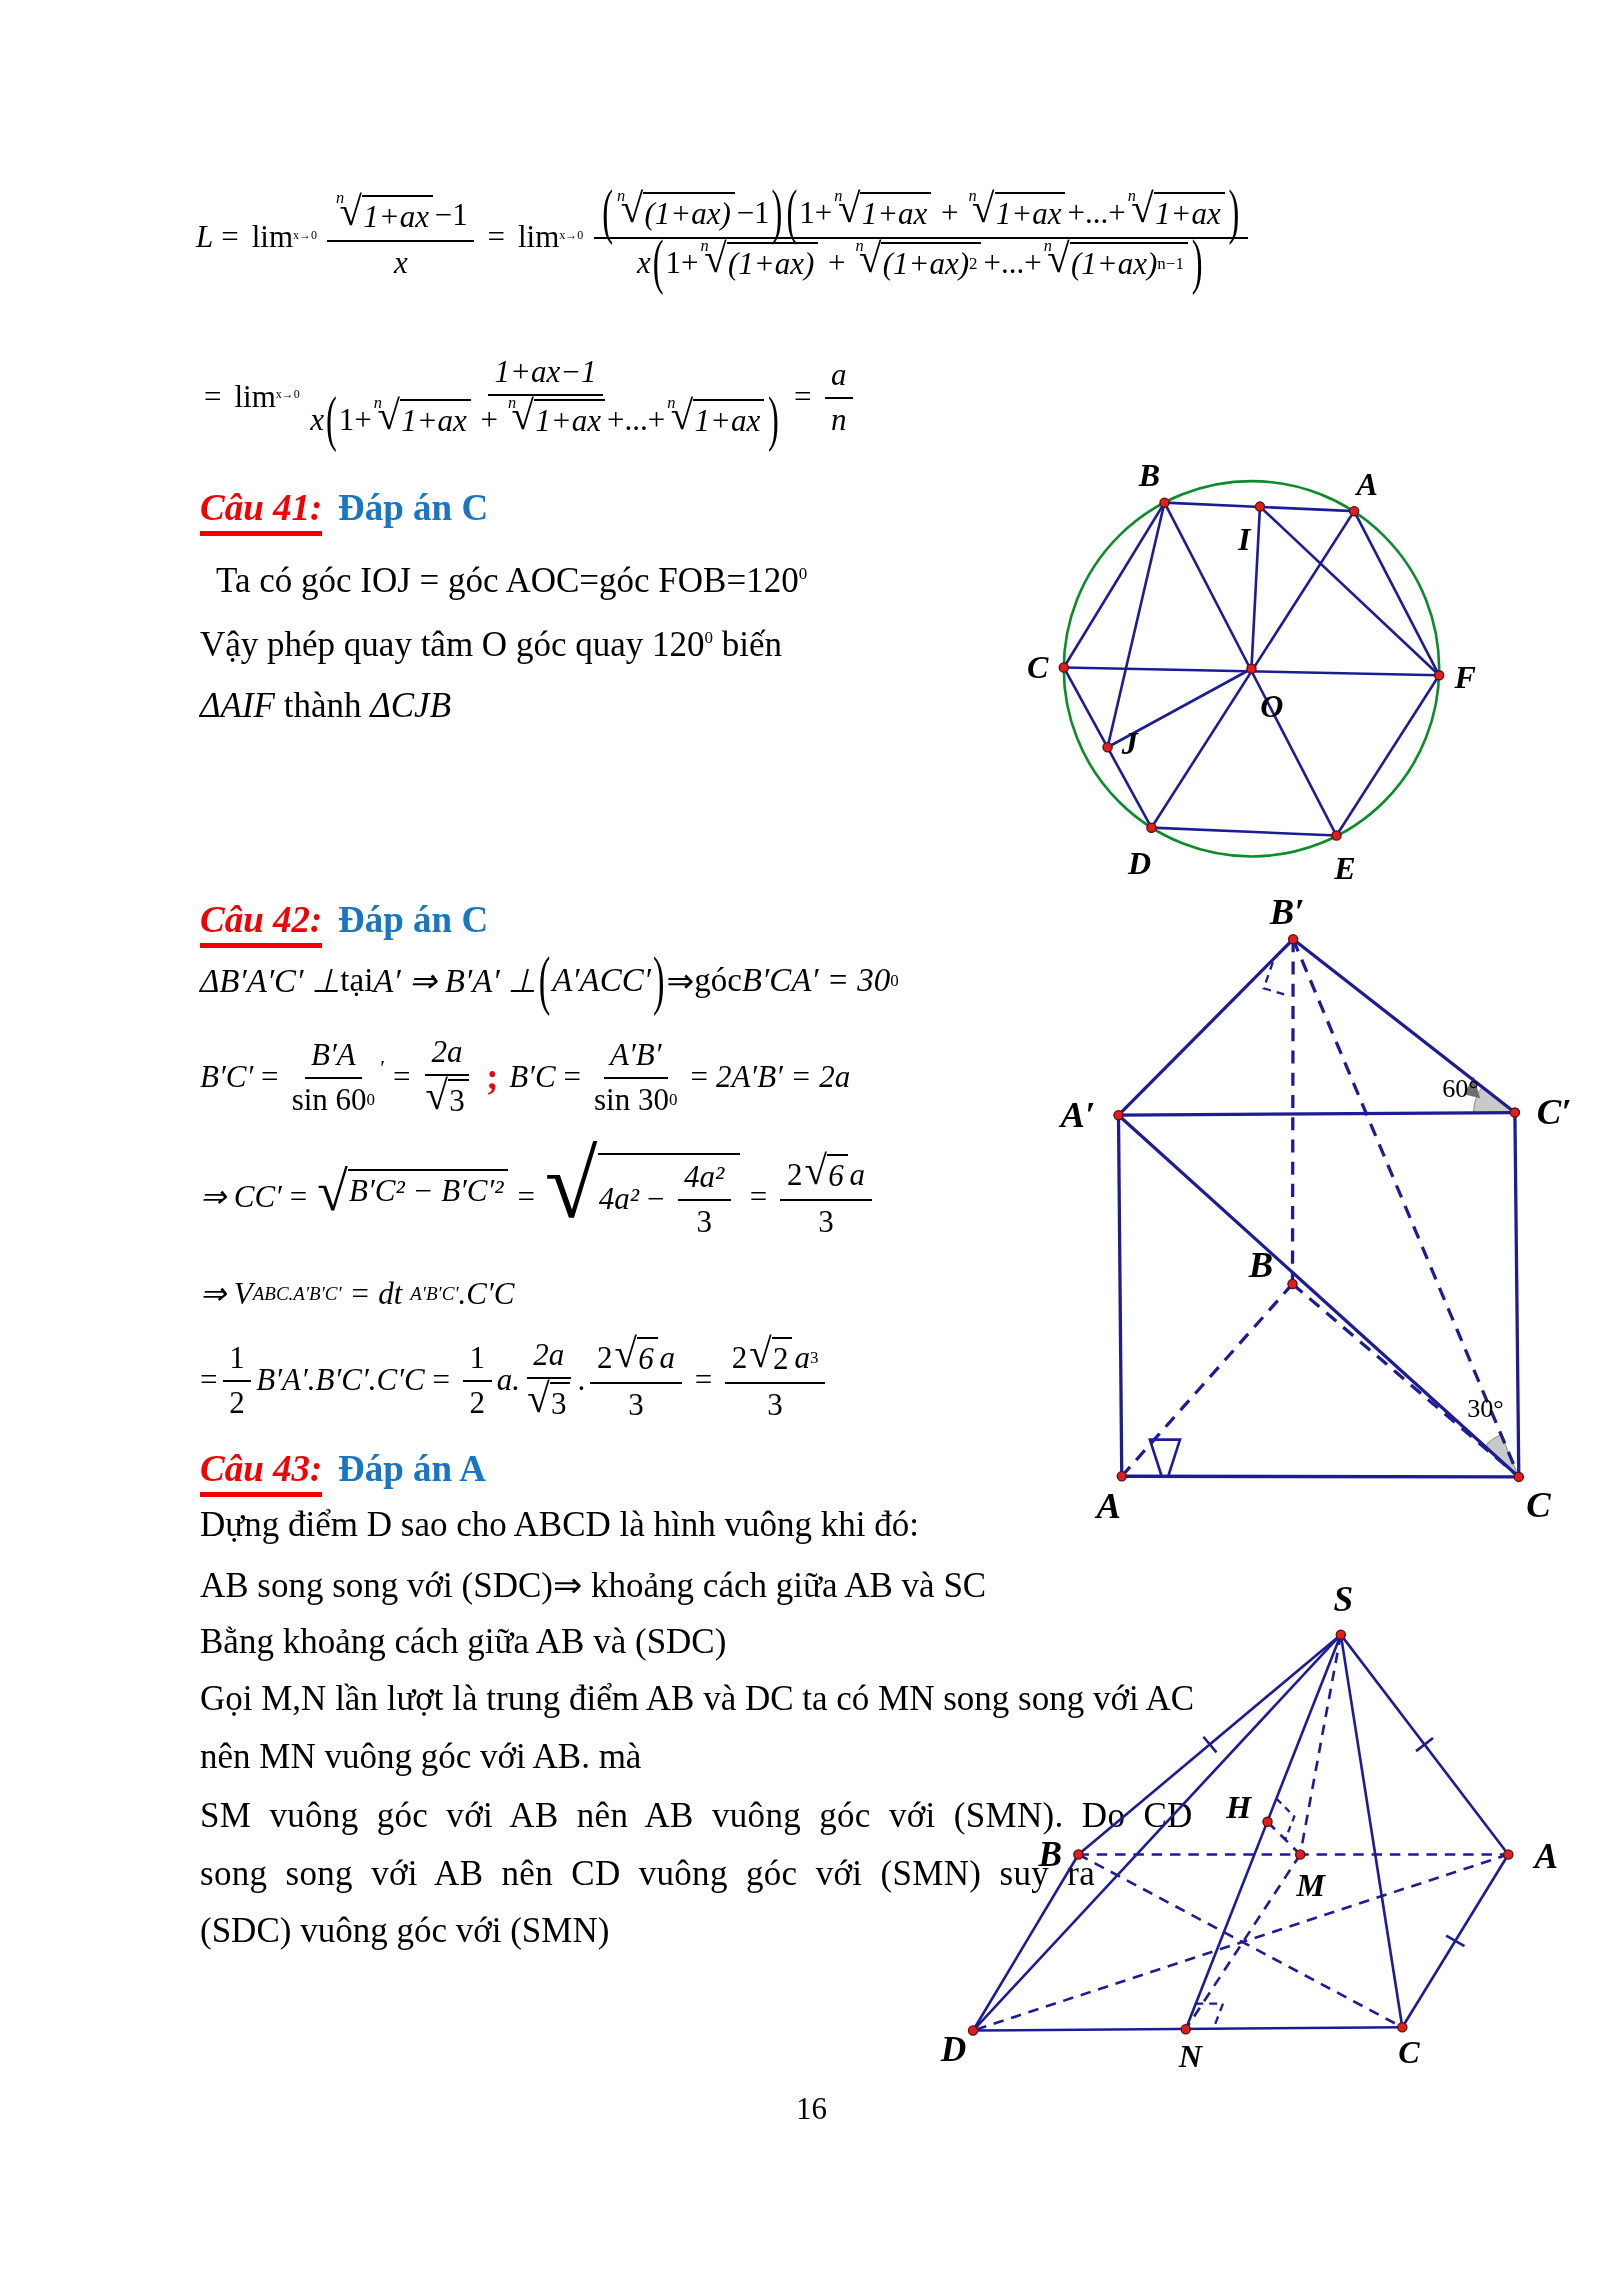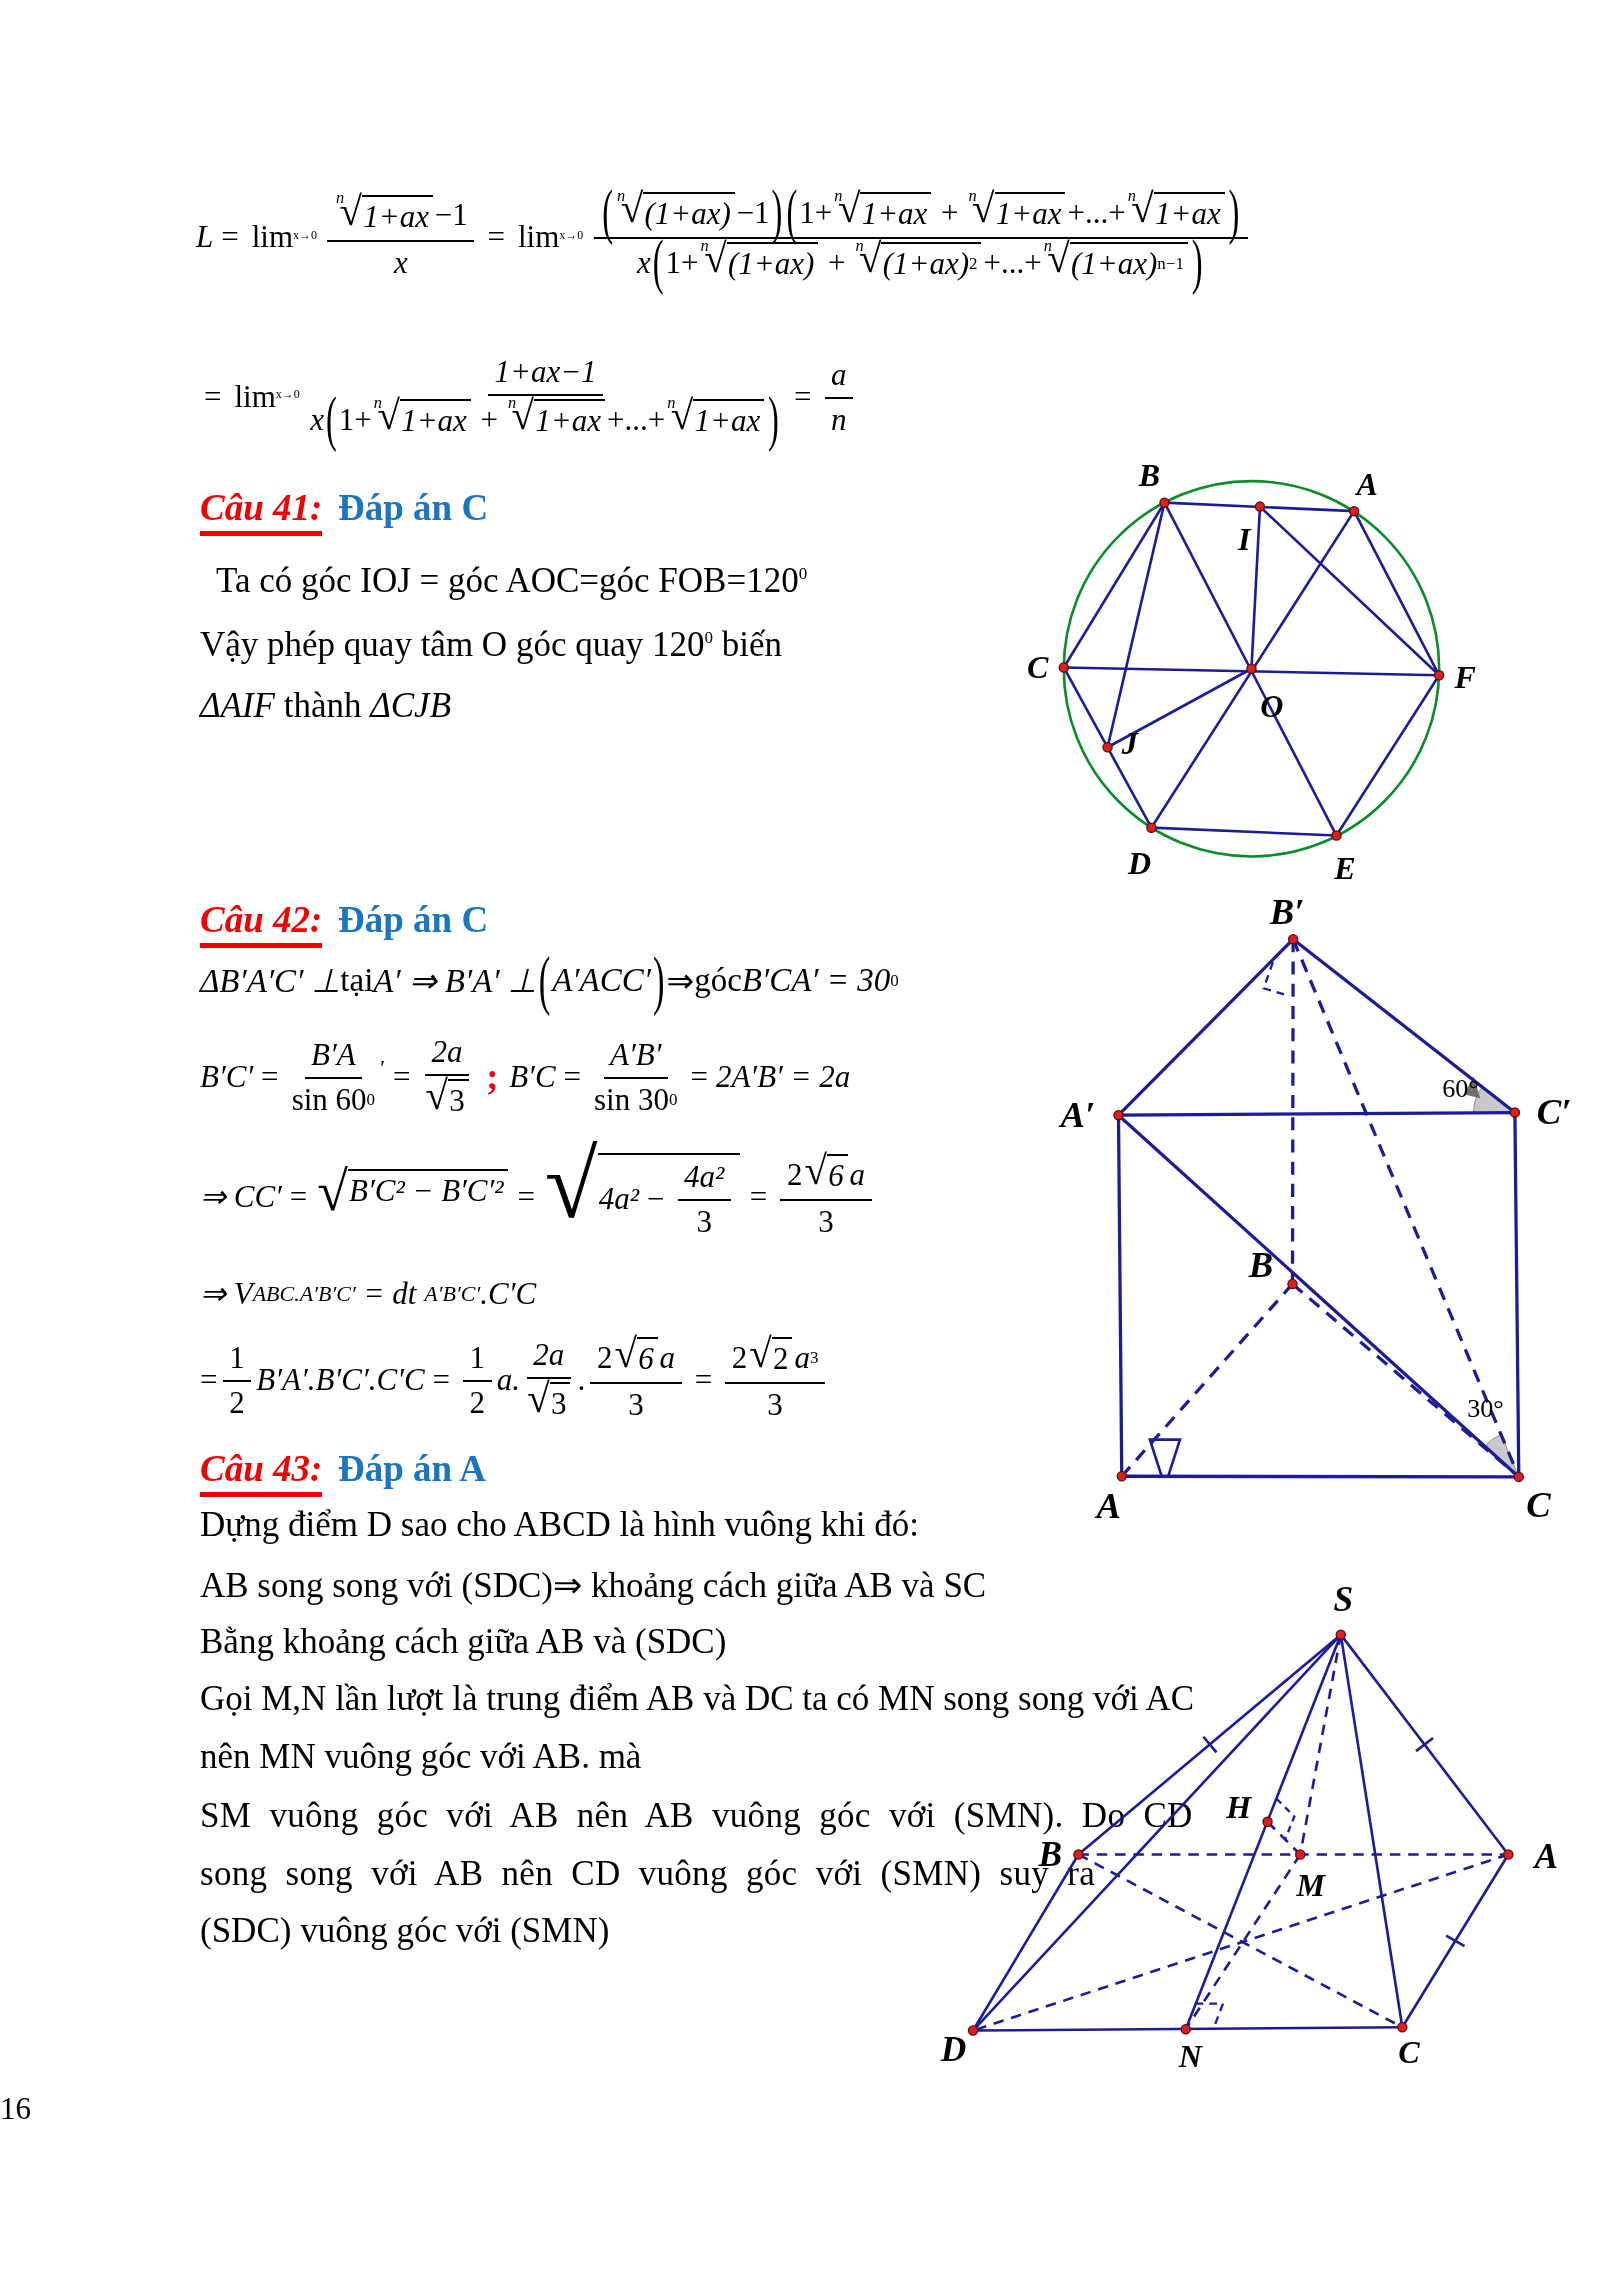--- a/index.html
+++ b/index.html
@@ -14,30 +14,30 @@
   .limw{display:inline-flex;align-items:center;margin:0 5.2px;}
   .limw .ls{font-size:12px;margin-top:-3.9px;}
   .rad{display:inline-flex;align-items:flex-start;margin:0 2px;}
   .ridx{font-size:16.4px;font-style:italic;margin-right:-4.6px;position:relative;top:-6.5px;z-index:2;}
   .rs{font-size:1.32em;line-height:1;transform:translateY(-2.6px);}
   .rsL{font-size:1.8em;transform:translateY(-5.2px);}
   .rsXL{font-size:3.1em;transform:translateY(-9.2px);line-height:.85;}
   .rad .bar{border-top:2.6px solid #000;padding:2px 3.9px 0 1.3px;display:inline-flex;align-items:center;}
   .bp{display:inline-block;transform:scaleY(1.9);font-size:1.05em;margin:0 2px;font-weight:400;}
   sup{font-size:17px;}
-  sub{font-size:22px;font-style:italic;}
+  sub{font-size:19px;font-style:italic;}
   .pr{font-size:22px;position:relative;top:-9.2px;}
   .redsemi{color:#e30613;font-weight:bold;font-size:37px;margin:0 10.5px;}
   
   .bodyline{position:absolute;font-size:35px;white-space:nowrap;}
   .just{letter-spacing:0.3px;word-spacing:9.2px;}
   .heading{position:absolute;font-size:37px;white-space:nowrap;}
   .qlabel{color:#f50000;font-weight:bold;font-style:italic;border-bottom:5.9px solid #f50000;padding-bottom:2px;display:inline-block;text-align:right;}
   .qans{color:#1a75c2;font-weight:bold;margin-left:15.7px;}
-  .pagenum{position:absolute;font-size:31px;left:0;width:1623px;}
+  .pagenum{position:absolute;font-size:31px;left:0;width:1623px;text-align:center;}
   
   svg{position:absolute;overflow:visible;}
   svg text{font-family:"Liberation Serif",serif;font-weight:bold;font-style:italic;font-size:49px;fill:#000;}
   svg text.ang{font-weight:normal;font-style:normal;font-size:40px;}
 </style>
 </head>
 <body>
 
 <div class="mrow" style="left:196px;top:191px">
   <span class="it">L</span>

